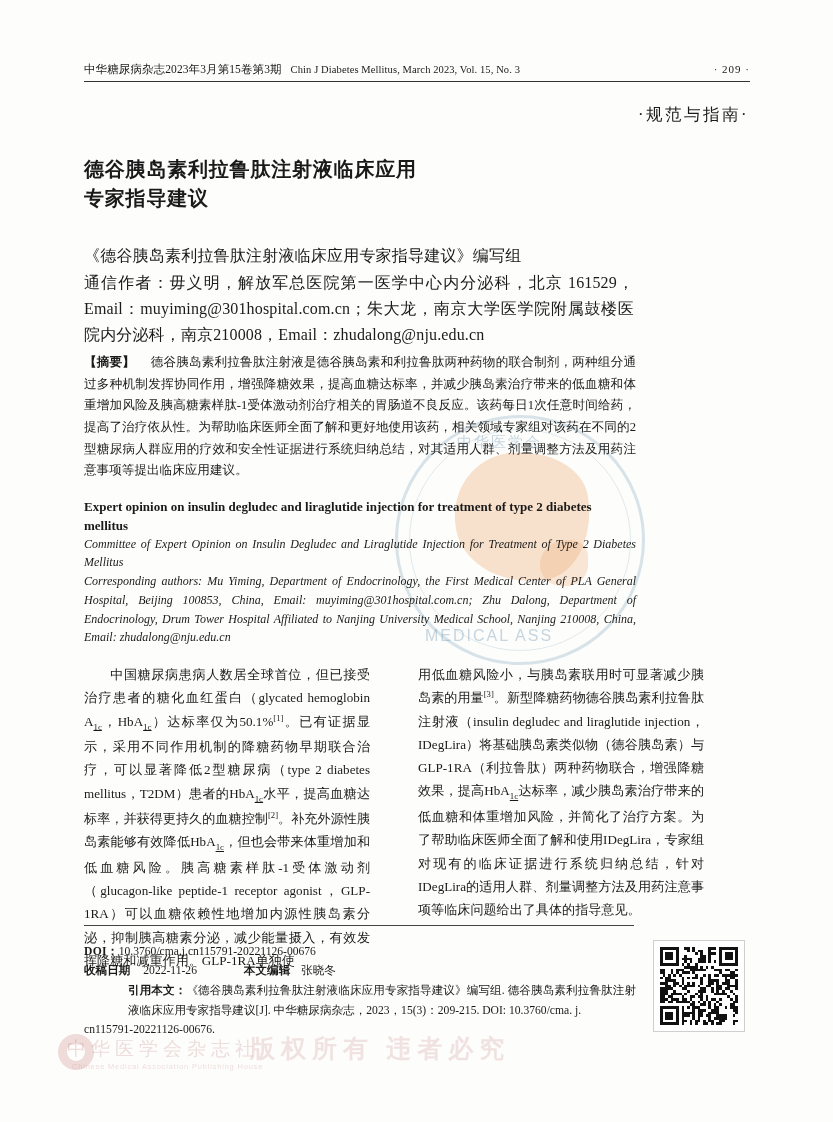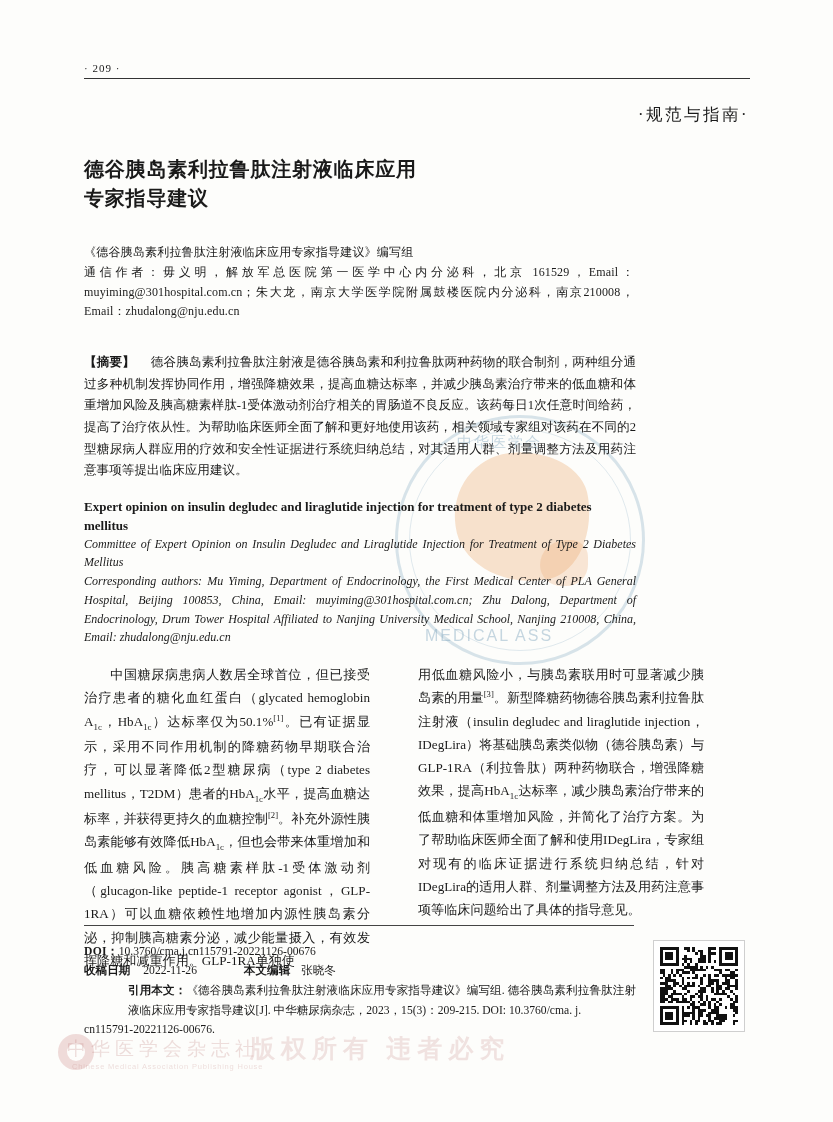--- a/index.html
+++ b/index.html
@@ -177,21 +177,21 @@
     z-index: 2;
   }
   .title .ln { display: block; }
 
   
   .byline {
     position: absolute;
     left: 84px;
     top: 243px;
     width: 550px;
-    font-size: 12px;
+    font-size: 16px;
     line-height: 1.62;
     z-index: 2;
   }
   .byline .grp {
     display: block;
     letter-spacing: 0.2px;
   }
   .byline .corr {
     display: block;
     margin-top: 1px;
@@ -271,21 +271,21 @@
   }
   .col {
     width: 286px;
     font-size: 13.1px;
     line-height: 1.78;
     text-align: justify;
     text-justify: inter-character;
   }
   .col p { margin: 0; }
   .col .indent { text-indent: 2em; }
-  sub { font-size: 0.68em; }
+  sub { font-size: 0.68em; text-decoration: underline; }
   sup { font-size: 0.66em; }
 
   
   .foot-rule {
     position: absolute;
     left: 84px;
     top: 925px;
     width: 550px;
     border-bottom: 1.4px solid #444;
     z-index: 2;
@@ -342,20 +342,23 @@
       <span style="left:30px; top:212px; font-size:16px;">MEDICAL ASS</span>
     </div>
     <div class="wm-flower"></div>
     <div class="wm-bottom-text">中华医学会杂志社</div>
     <div class="wm-bottom-sub">Chinese Medical Association Publishing House</div>
     <div class="wm-bottom-right">版权所有 违者必究</div>
   </div>
 
   <div class="header">
     <div class="header-row">
+      <div class="header-left">
+        <span>中华糖尿病杂志2023年3月第15卷第3期</span><span class="en">Chin J Diabetes Mellitus, March 2023, Vol. 15, No. 3</span>
+      </div>
       <div class="header-page">· 209 ·</div>
     </div>
     <div class="header-rule"></div>
   </div>
 
   <div class="kicker">·规范与指南·</div>
 
   <h1 class="title">
     <span class="ln">德谷胰岛素利拉鲁肽注射液临床应用</span>
     <span class="ln">专家指导建议</span>

